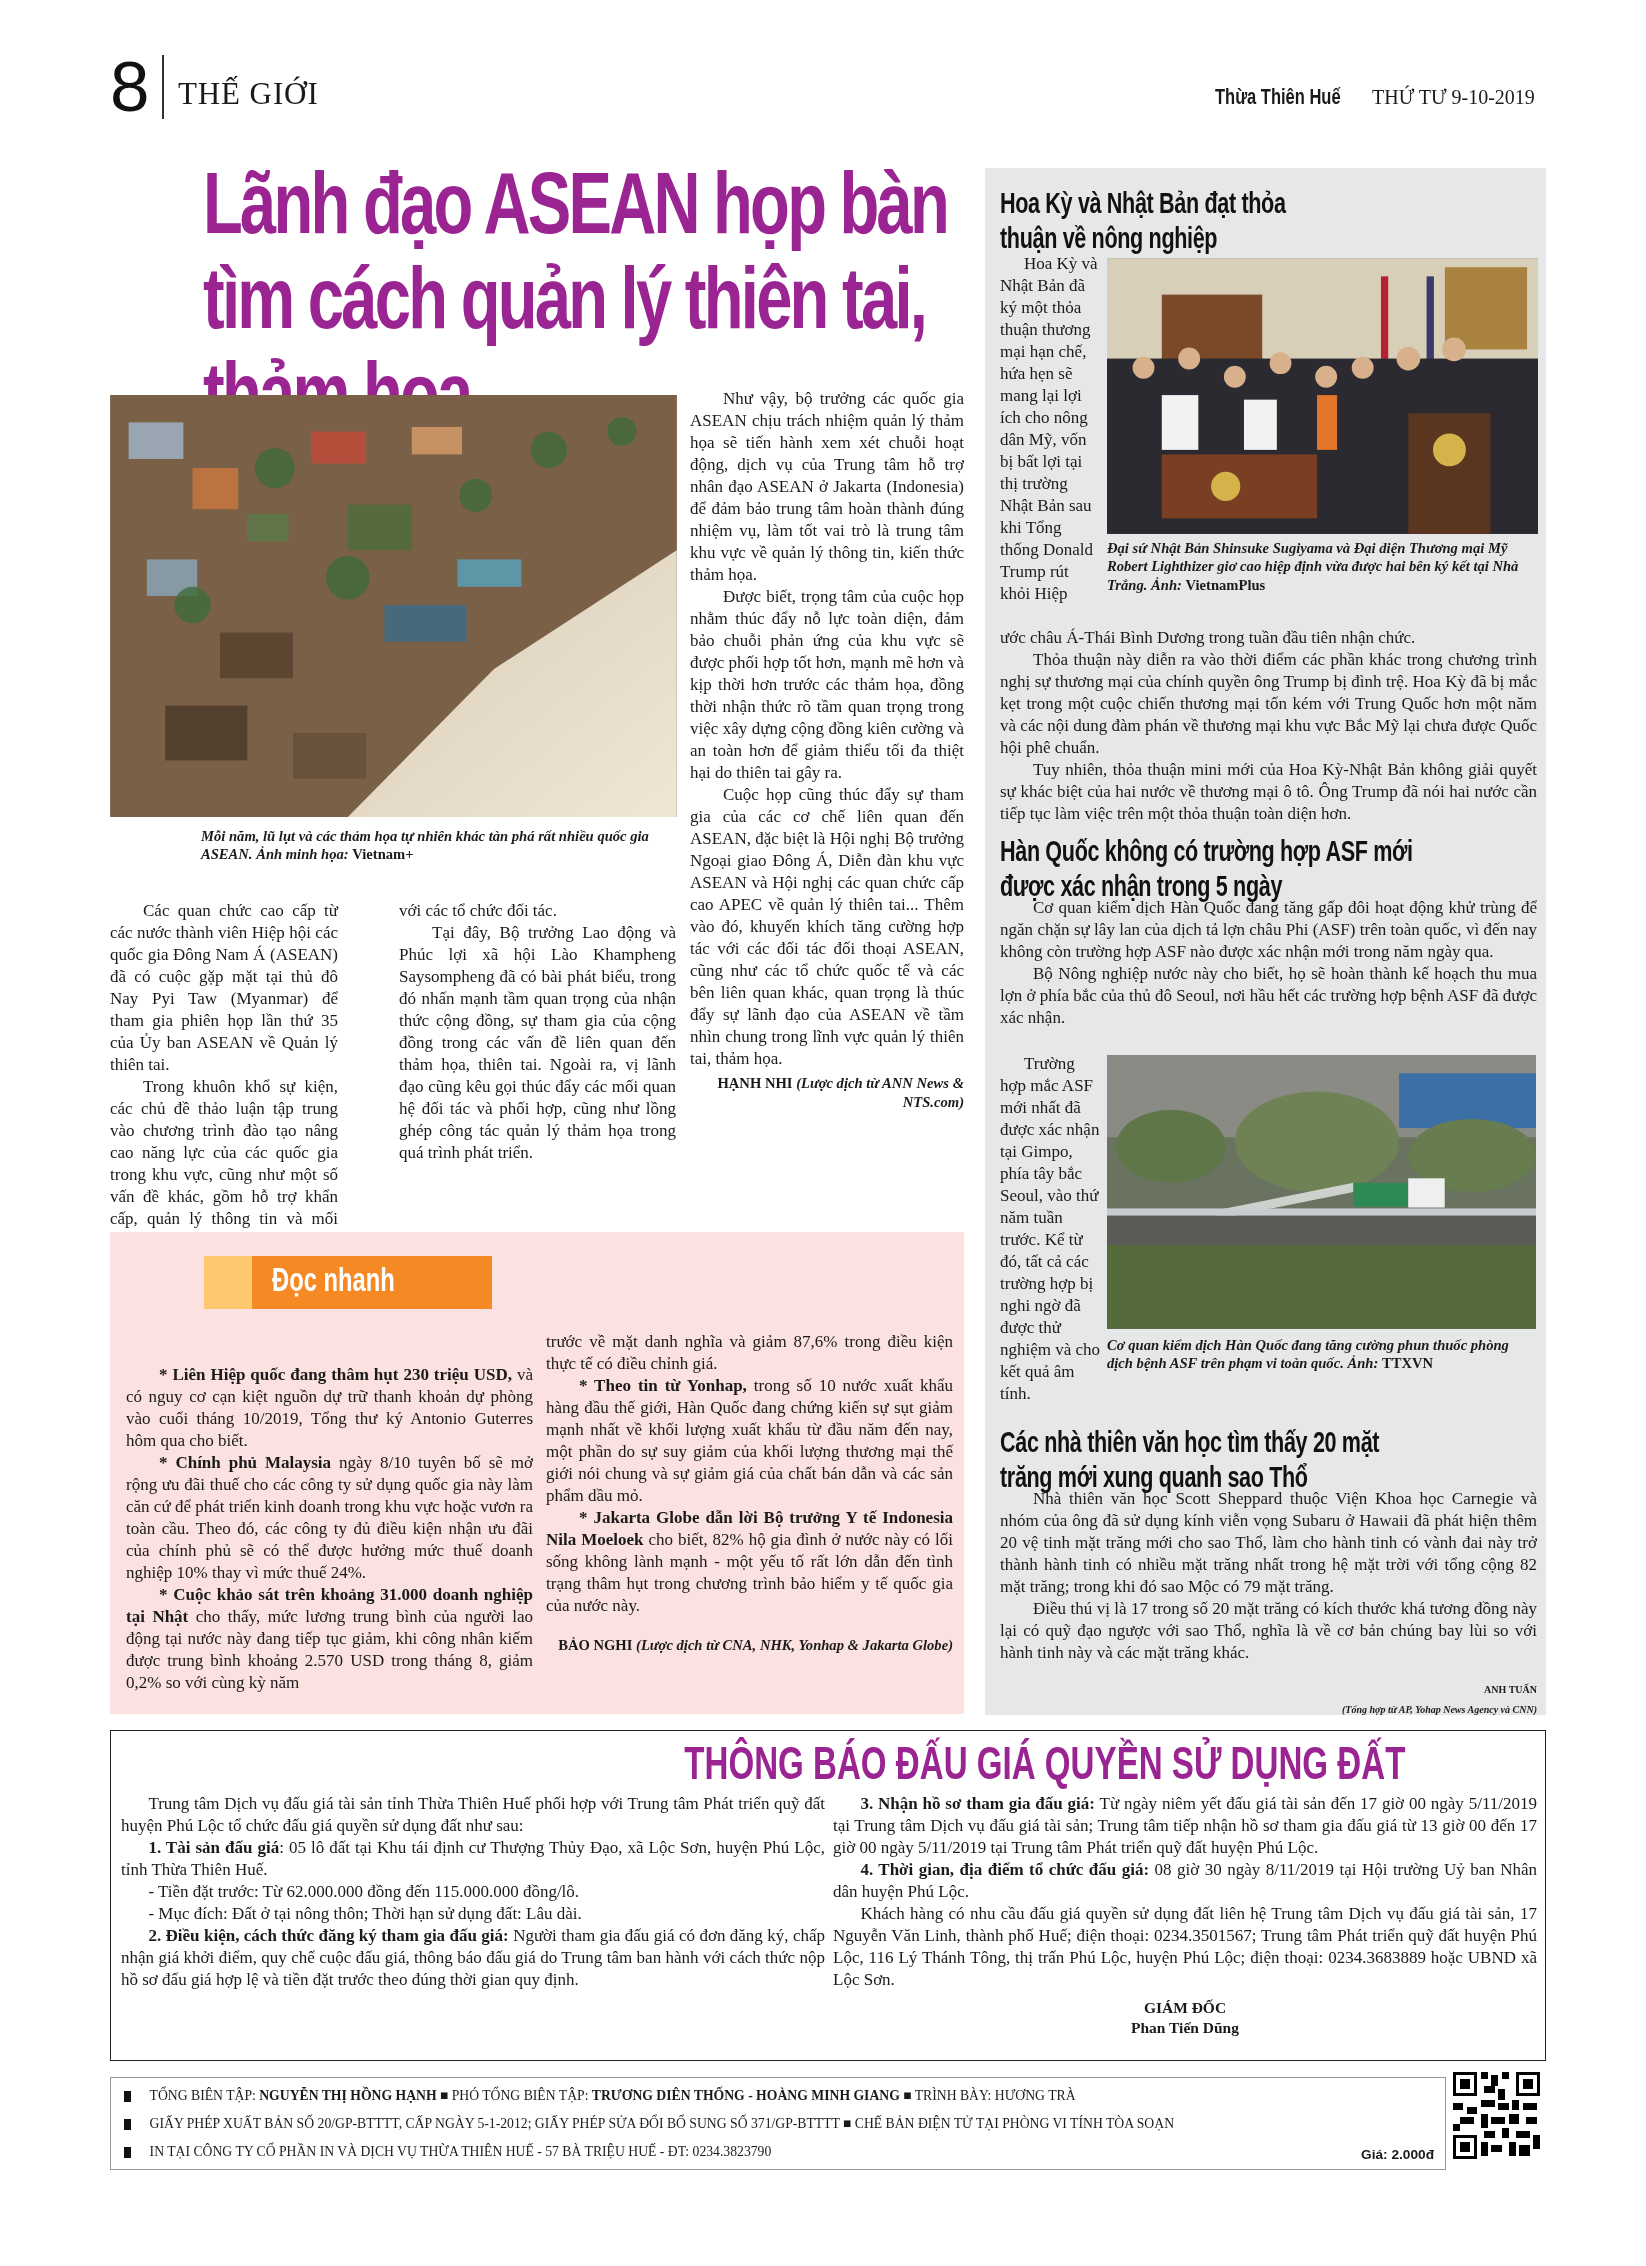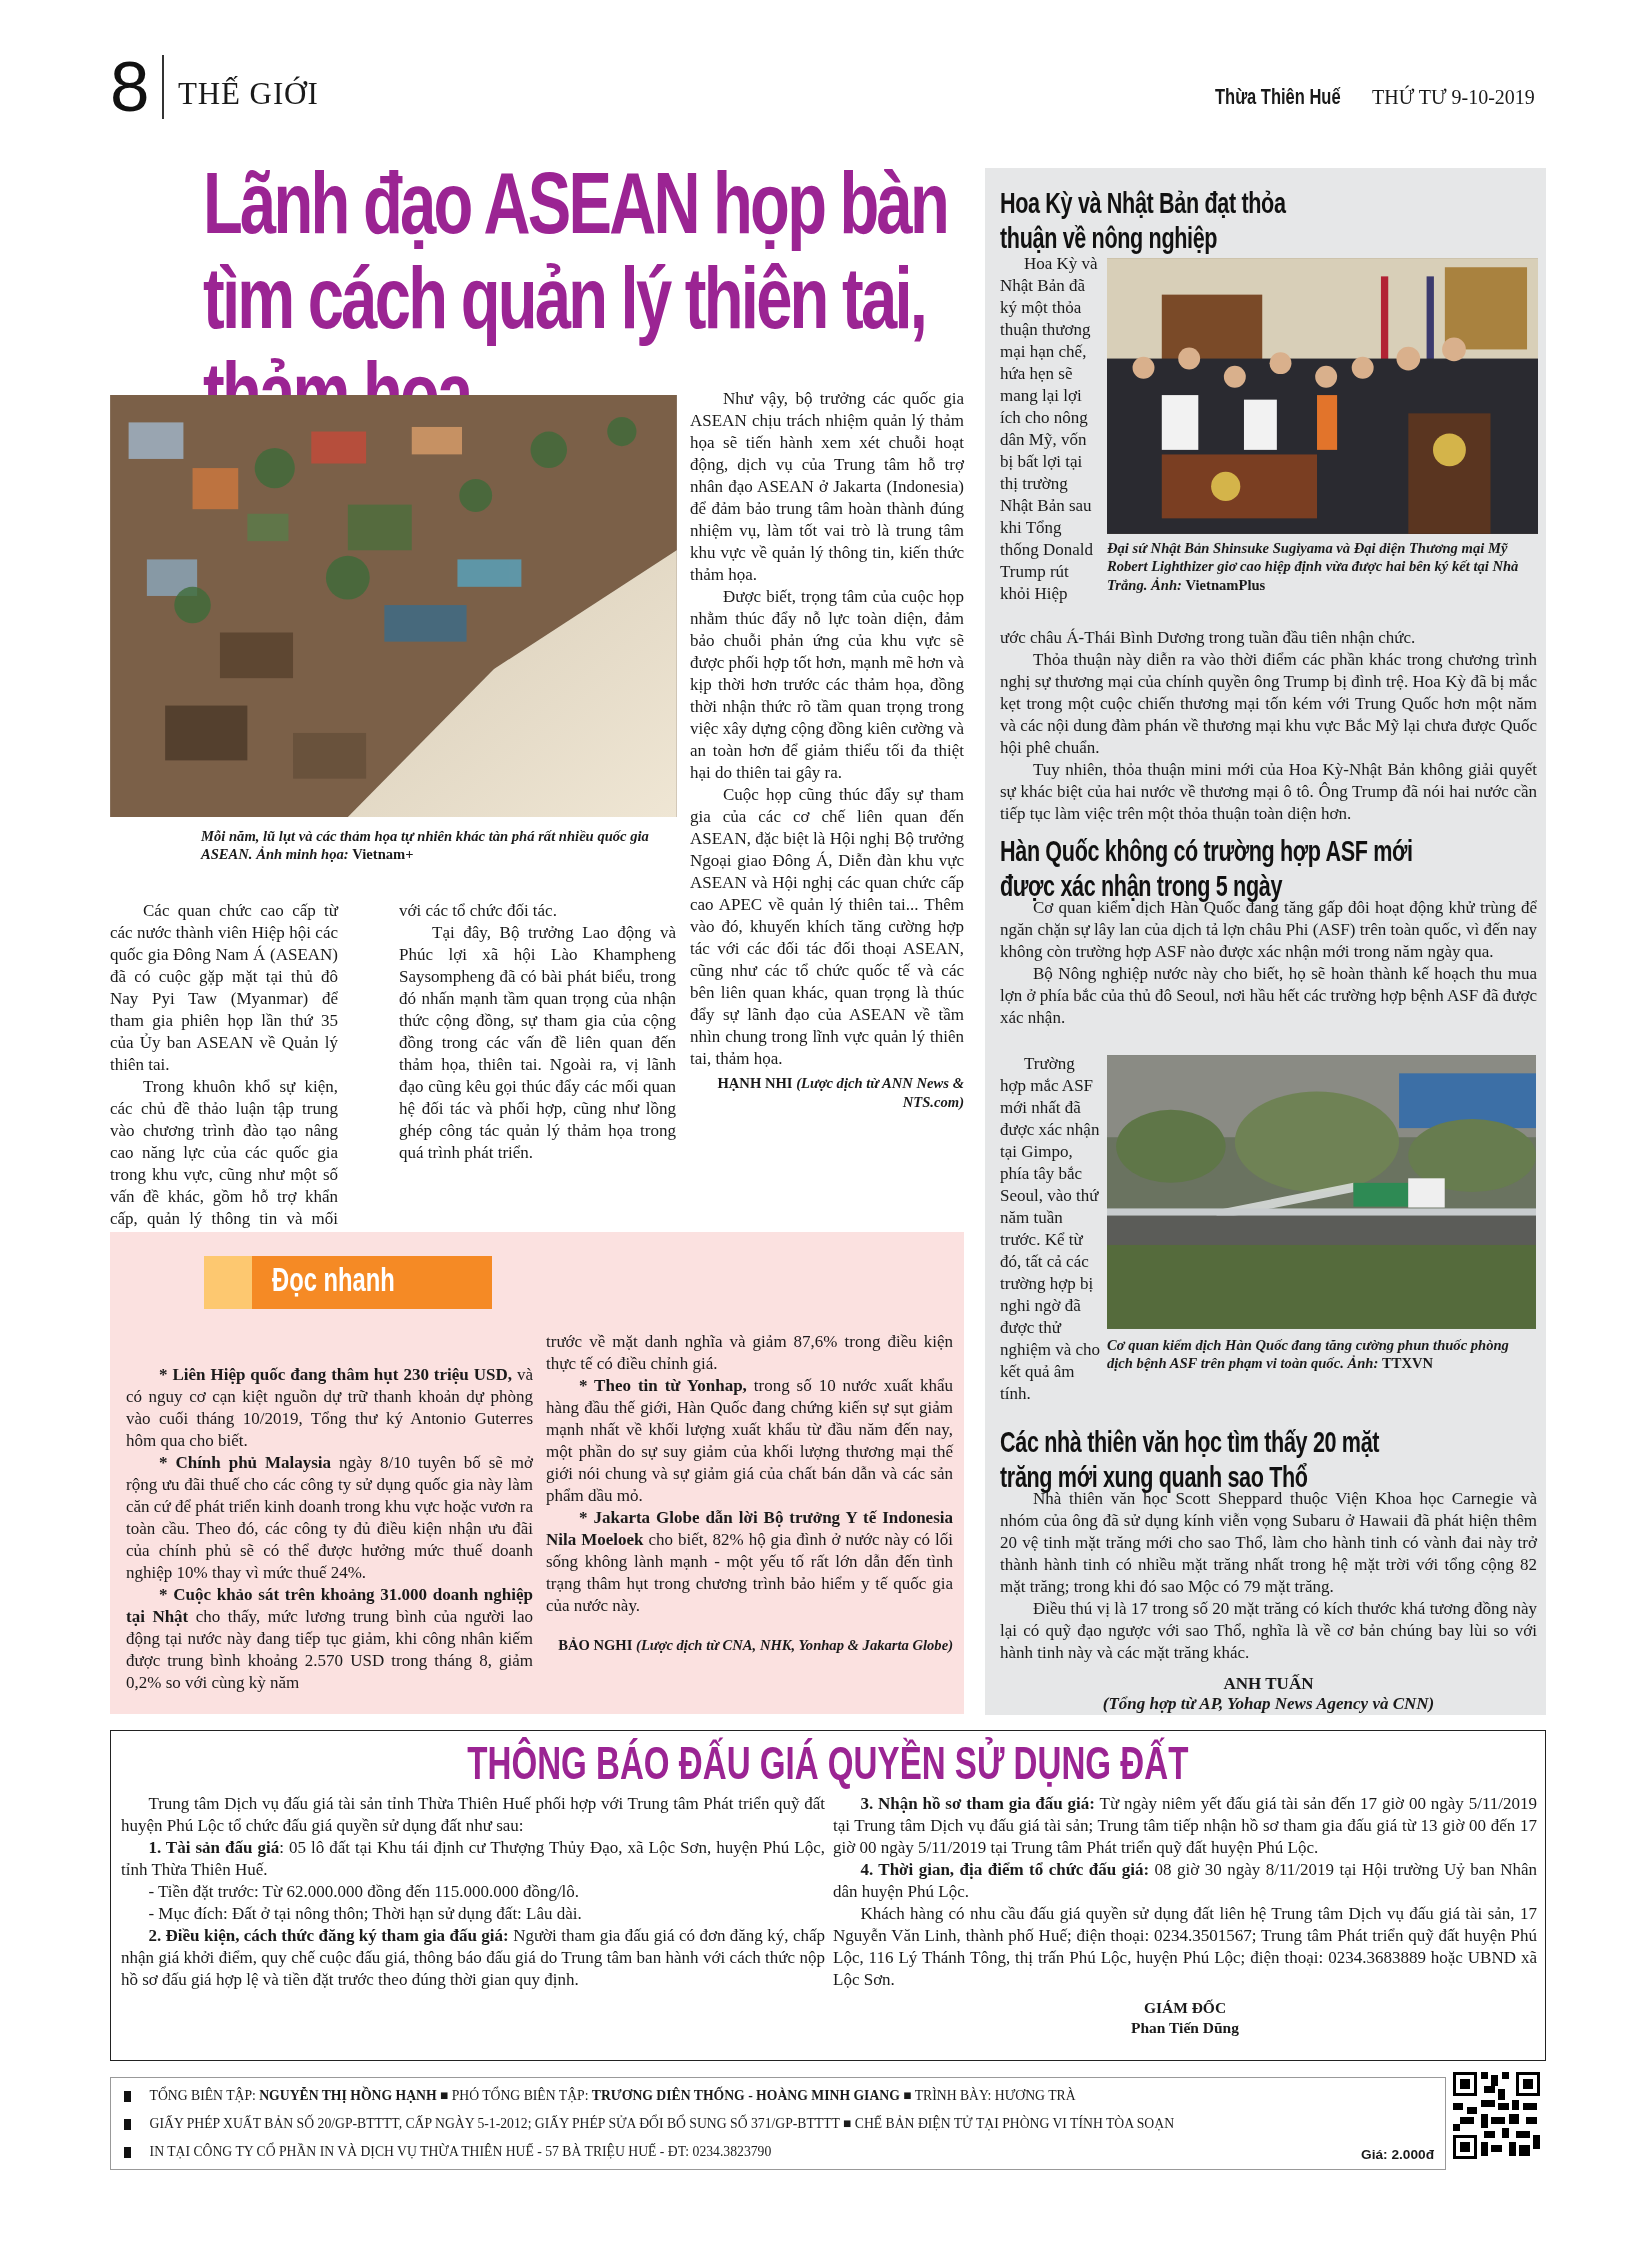--- a/index.html
+++ b/index.html
@@ -37,35 +37,35 @@
   #hk-photo { left: 1107px; top: 258px; width: 431px; height: 276px; overflow: hidden; }
   #hk-caption { left: 1107px; top: 539px; width: 429px; font-style: italic; font-weight: bold; font-size: 14.6px; line-height: 18.3px; }
   #hk-body { left: 1000px; top: 627px; width: 537px; }
   #kr-head { left: 1000px; top: 833px; }
   #kr-body { left: 1000px; top: 897px; width: 537px; }
   #kr-narrow { left: 1000px; top: 1053px; width: 101px; }
   #kr-photo { left: 1107px; top: 1055px; width: 429px; height: 274px; overflow: hidden; }
   #kr-caption { left: 1107px; top: 1336px; width: 429px; font-style: italic; font-weight: bold; font-size: 14.6px; line-height: 18.3px; }
   #sat-head { left: 1000px; top: 1424px; }
   #sat-body { left: 1000px; top: 1488px; width: 537px; }
-  #sat-byline { text-align: center; font-weight: bold; font-size: 17px; line-height: 20px; margin-top: 10px; }
+  #sat-byline { text-align: right; font-weight: bold; font-size: 10px; line-height: 20px; margin-top: 16px; }
 
   
   #quick-box { left: 110px; top: 1232px; width: 854px; height: 482px; background: #fbe1e0; }
   #quick-tag { left: 204px; top: 1256px; width: 288px; height: 53px; background: #f58a25; }
   #quick-tag-light { left: 204px; top: 1256px; width: 48px; height: 53px; background: #fdc870; }
   #quick-tag-label { left: 272px; top: 1261px; font-family: "Liberation Sans", sans-serif; font-weight: bold; font-size: 33px; color: #fff; transform: scaleX(0.72); transform-origin: left top; }
   #quick-col-1 { left: 126px; top: 1334px; width: 407px; margin-top: 30px; }
   #quick-col-2 { left: 546px; top: 1331px; width: 407px; }
   .quick-text { font-size: 17px; line-height: 22px; }
   #quick-byline { text-align: right; font-weight: bold; font-size: 14.6px; line-height: 20px; margin-top: 18.3px; }
 
   
   #auction-box { left: 110px; top: 1730px; width: 1436px; height: 331px; border: 1.8px solid #222; }
-  #auction-title { left: 110px; top: 1736px; width: 1436px; text-align: center; font-family: "Liberation Sans", sans-serif; font-weight: bold; font-size: 46px; color: #9b2493; }
+  #auction-title { left: 110px; top: 1736px; width: 1436px; text-align: right; font-family: "Liberation Sans", sans-serif; font-weight: bold; font-size: 46px; color: #9b2493; }
   #auction-title span { display: inline-block; transform: scaleX(0.72); }
   #auction-col-1 { left: 121px; top: 1793px; width: 704px; }
   #auction-col-2 { left: 833px; top: 1793px; width: 704px; }
   .auction-text { font-size: 17px; line-height: 22px; }
   .auction-text p { text-indent: 27.4px; }
   .auction-text .bullet { padding-left: 27.4px; text-indent: 0; }
   #auction-sign { text-align: center; font-weight: bold; font-size: 15.5px; line-height: 20px; margin-top: 7.3px; }
 
   
   #footer-box { left: 110px; top: 2077px; width: 1336px; height: 93px; border: 0.9px solid #999; }

